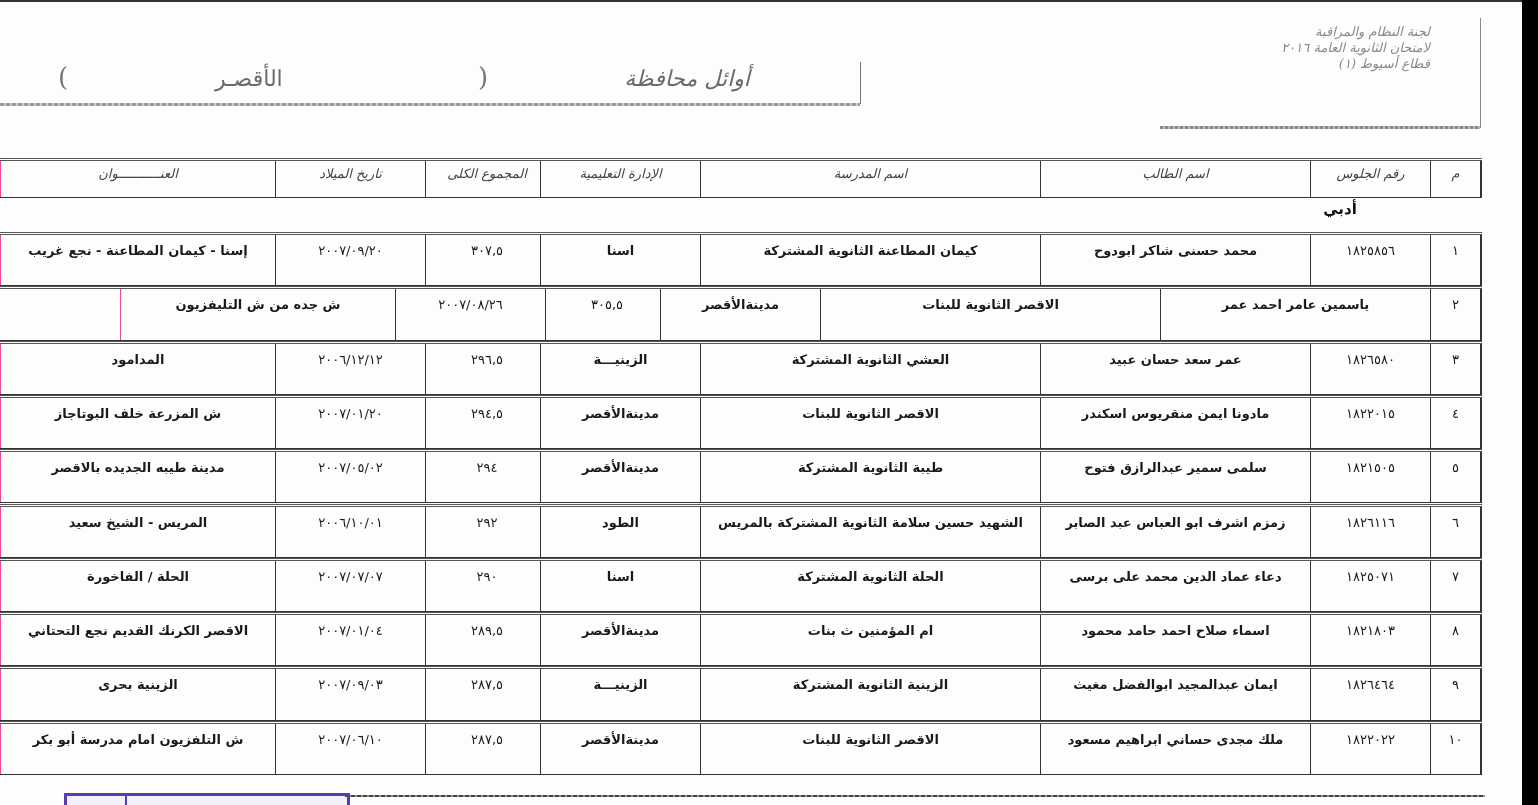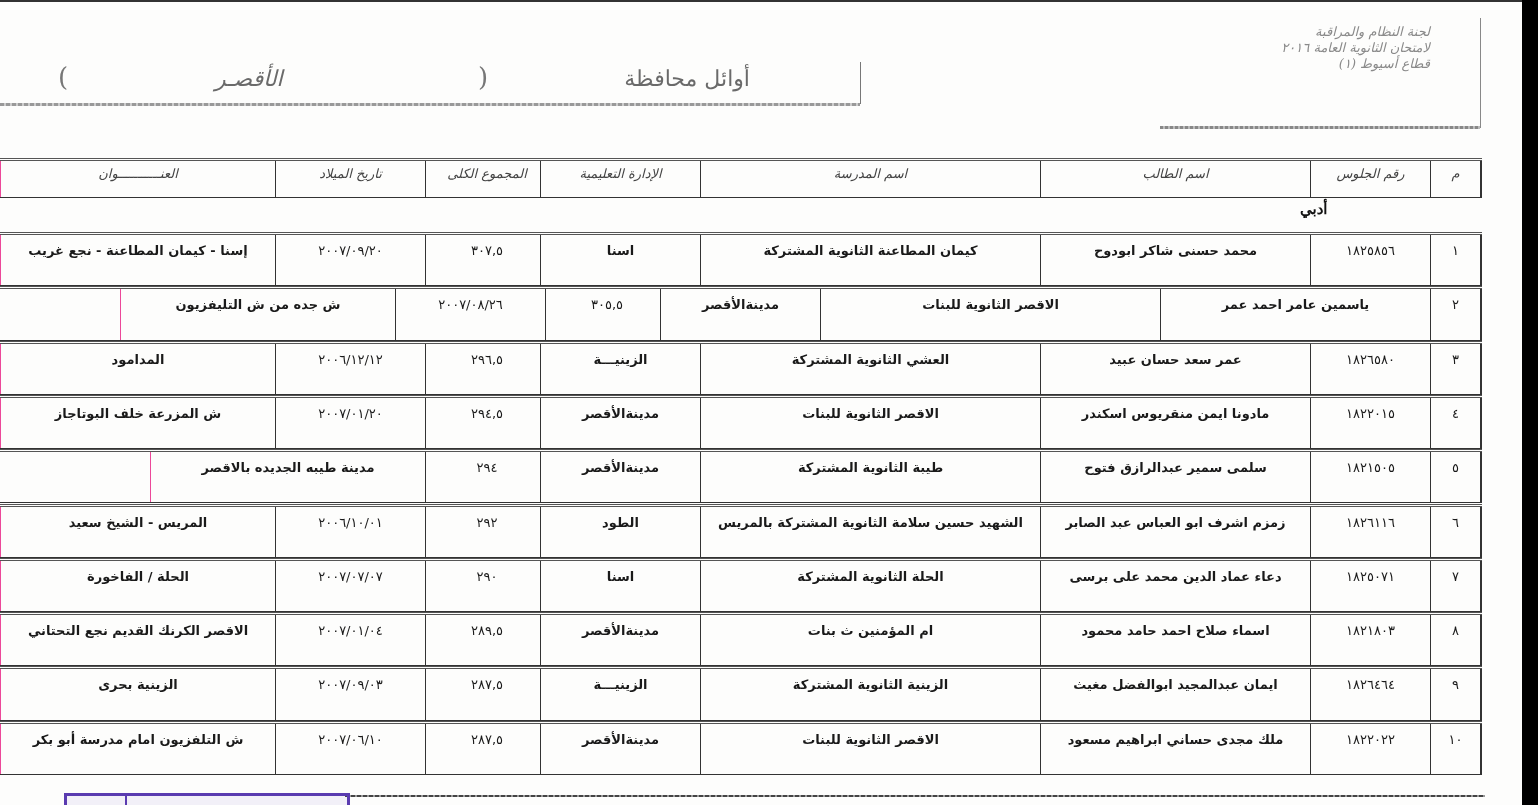--- a/index.html
+++ b/index.html
@@ -22,23 +22,23 @@
     font-family: "DejaVu Serif", serif; font-style: italic; font-size: 13px; line-height: 16px; color: #8a8a8a;
   }
   .org-underline { position: absolute; left: 1160px; top: 126px; width: 320px; height: 3px; background: repeating-linear-gradient(90deg,#888 0 3px,#bbb 3px 5px); }
 
   
   .title-wrap {
     position: absolute; left: 0; top: 62px; width: 860px; height: 42px; direction: rtl;
     border-right: 1px solid #777;
   }
   .title-underline { position: absolute; left: 0; top: 103px; width: 860px; height: 3px; background: repeating-linear-gradient(90deg,#999 0 4px,#ccc 4px 6px); }
-  .title-text { position: absolute; right: 110px; top: 4px; font-family: "DejaVu Serif", serif; font-size: 22px; color: #6a6a6a; }
+  .title-text { position: absolute; right: 110px; top: 4px; font-family: "DejaVu Serif", serif; font-style: italic; font-size: 22px; color: #6a6a6a; }
   .title-paren-open { position: absolute; left: 478px; top: 0; font-size: 26px; color: #777; font-family: "DejaVu Serif", serif; }
-  .title-region { position: absolute; left: 215px; top: 4px; font-family: "DejaVu Serif", serif; font-style: italic; font-size: 22px; color: #6a6a6a; letter-spacing: 1px; }
+  .title-region { position: absolute; left: 215px; top: 4px; font-family: "DejaVu Serif", serif; font-size: 22px; color: #6a6a6a; letter-spacing: 1px; }
   .title-paren-close { position: absolute; left: 58px; top: 0; font-size: 26px; color: #777; font-family: "DejaVu Serif", serif; }
   .row {
     position: absolute; left: 0; width: 1482px; display: flex; flex-direction: row-reverse;
     border-top: 3px double #555; border-bottom: 1px solid #333;
   }
   .cell {
     box-sizing: border-box; border-left: 1px solid #333; display: flex; align-items: flex-start; justify-content: center;
     direction: rtl; text-align: center; padding-top: 8px; overflow: hidden; white-space: nowrap;
   }
   .cell:first-child { border-right: 2px solid #333; }
@@ -52,22 +52,22 @@
   .c-idx { width: 52px; }
   .c-seat { width: 120px; }
   .c-name { width: 270px; }
   .c-school { width: 340px; }
   .c-admin { width: 160px; }
   .c-total { width: 115px; padding-left: 8px; }
   .c-dob { width: 150px; }
   .c-addr { width: 275px; border-left: 1px solid #ec4899; }
 
   .section-label {
-    position: absolute; left: 1300px; width: 80px; top: 200px; direction: rtl; text-align: left;
-    font-weight: bold; font-size: 15px; font-family: Liberation Serif, serif;
+    position: absolute; left: 1300px; width: 80px; top: 200px; direction: rtl; text-align: center;
+    font-weight: bold; font-size: 15px;
   }
 
   .stamp {
     position: absolute; left: 64px; top: 793px; width: 280px; height: 14px;
     border: 3px solid #5a3bb0; border-bottom: none; background: rgba(120,90,200,0.08);
   }
   .stamp-inner { position: absolute; left: 125px; top: 796px; width: 2px; height: 12px; background: #5a3bb0; }
   .bottom-rule { position: absolute; left: 345px; top: 795px; width: 1140px; height: 2px; background: repeating-linear-gradient(90deg,#444 0 4px,#999 4px 6px); }
 </style>
 </head>
@@ -145,20 +145,21 @@
       <div class="cell c-dob num">٢٠٠٧/٠١/٢٠</div>
       <div class="cell c-addr">ش المزرعة خلف البوتاجاز</div>
     </div>
     <div class="row body" style="top: 449.2px; height: 50.3px;">
       <div class="cell c-idx num">٥</div>
       <div class="cell c-seat num">١٨٢١٥٠٥</div>
       <div class="cell c-name">سلمى سمير عبدالرازق فتوح</div>
       <div class="cell c-school">طيبة الثانوية المشتركة</div>
       <div class="cell c-admin">مدينةالأقصر</div>
       <div class="cell c-total num">٢٩٤</div>
+      <div class="cell c-dob num">٢٠٠٧/٠٥/٠٢</div>
       <div class="cell c-addr">مدينة طيبه الجديده بالاقصر</div>
     </div>
     <div class="row body" style="top: 503.5px; height: 50.3px;">
       <div class="cell c-idx num">٦</div>
       <div class="cell c-seat num">١٨٢٦١١٦</div>
       <div class="cell c-name wrap">زمزم اشرف ابو العباس عبد الصابر</div>
       <div class="cell c-school">الشهيد حسين سلامة الثانوية المشتركة بالمريس</div>
       <div class="cell c-admin">الطود</div>
       <div class="cell c-total num">٢٩٢</div>
       <div class="cell c-dob num">٢٠٠٦/١٠/٠١</div>

